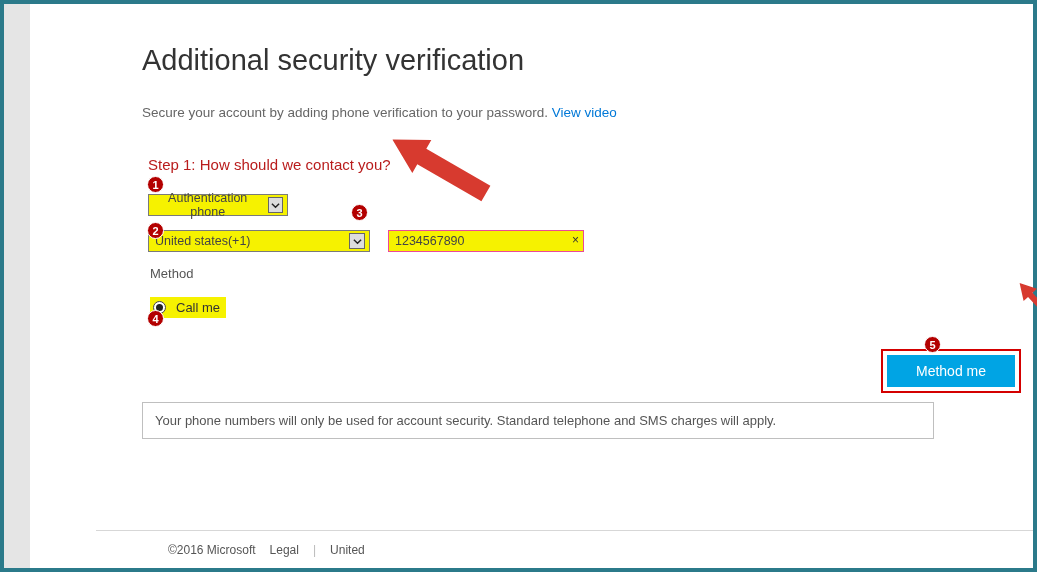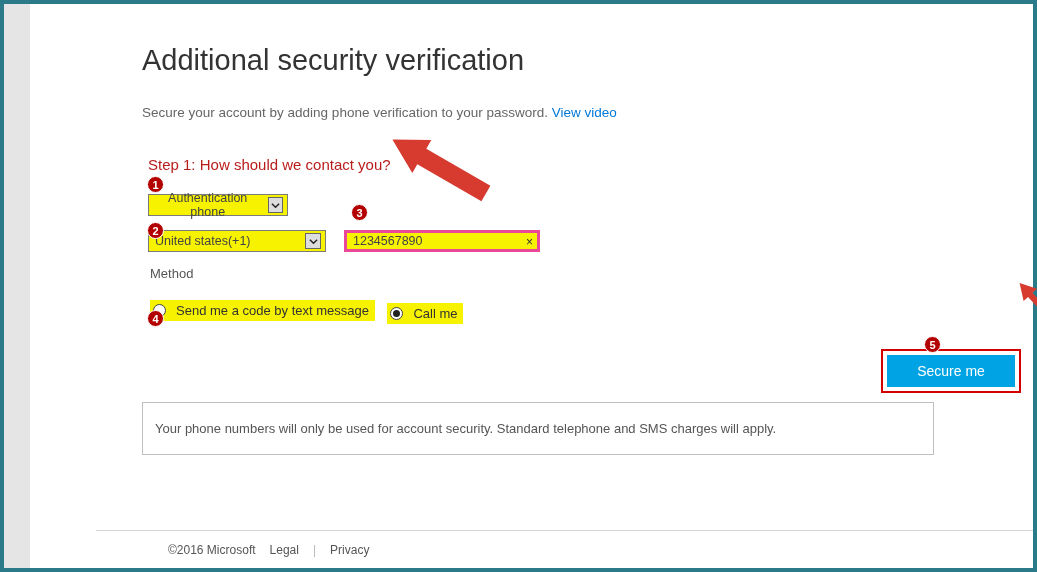--- a/index.html
+++ b/index.html
@@ -46,44 +46,44 @@
     display: inline-flex; align-items: center; justify-content: space-between;
     border: 1px solid #7a7a7a; height: 22px; font-size: 12.5px;
     padding: 0 4px 0 6px; background: #f6f200; color: #444; text-align: center;
   }
   .select .chev {
     width: 16px; height: 16px; display: inline-flex; align-items: center; justify-content: center;
     border: 1px solid #666; background: #ddd; margin-left: 8px;
   }
   .select .chev svg { width: 9px; height: 9px; }
   #sel-contact { width: 140px; }
-  #sel-country { width: 178px; }
+  #sel-country { width: 222px; }
   .phone-input {
     position: relative; display: inline-flex; align-items: center;
-    border: 3px solid #ec4899; height: 22px; width: 196px;
+    border: 1px solid #ec4899; height: 22px; width: 196px;
     background: #f6f200; font-size: 12.5px; padding: 0 18px 0 6px; color: #444;
   }
   .clear-x {
     position: absolute; right: 4px; top: 2px; font-size: 12px; color: #333; cursor: pointer;
   }
   .method-label { font-size: 13px; color: #555; margin: 6px 0 16px 8px; }
   .opt { display: flex; align-items: center; gap: 10px; font-size: 13px; color: #333; margin-left: 8px; padding: 3px 6px 3px 3px; }
   .opt.hilite { display: inline-flex; }
   .opt + .opt { margin-top: 6px; }
   .radio {
     width: 13px; height: 13px; border: 1.4px solid #444; border-radius: 50%;
     display: inline-flex; align-items: center; justify-content: center; background: #fff;
   }
   .radio.filled::after {
     content: ""; width: 7px; height: 7px; background: #222; border-radius: 50%;
   }
   .footnote-box {
     position: absolute; left: 72px; top: 398px;
     width: 792px; border: 1px solid #bfbfbf;
-    padding: 18px 12px; font-size: 13px; color: #555; background: #fff;
+    padding: 10px 12px; font-size: 13px; color: #555; background: #fff;
   }
   .contact-wrap {
     position: absolute; top: 345px; right: 12px;
     border: 2px solid #d40000; padding: 4px;
   }
   .contact-btn {
     width: 128px; height: 32px; background: #00a4e4; color: #fff;
     font-size: 14px; border: none; display: flex; align-items: center; justify-content: center;
   }
   .footer {
@@ -156,32 +156,28 @@
         </div>
         <div class="phone-input hilite">
           <span>1234567890</span>
           <span class="clear-x">×</span>
         </div>
       </div>
 
       <div class="method-label">Method</div>
 
       <div class="opt hilite">
-        <span class="radio"></span>
-        <span>Send me a code by text message</span>
-      </div>
-      <div class="opt hilite">
         <span class="radio filled"></span>
         <span>Call me</span>
       </div>
 
       <div class="footnote-box">Your phone numbers will only be used for account security. Standard telephone and SMS charges will apply.</div>
 
       <div class="contact-wrap">
-        <button class="contact-btn">Secure me</button>
+        <button class="contact-btn">Method me</button>
       </div>
 
       
       <div id="b1" class="num-badge">1</div>
       <div id="b2" class="num-badge">2</div>
       <div id="b3" class="num-badge">3</div>
       <div id="b4" class="num-badge">4</div>
       <div id="b5" class="num-badge">5</div>
 
       
@@ -196,16 +192,16 @@
           <polygon points="0,12 16,3 16,9 68,9 68,15 16,15 16,21" fill="#d73a2f"></polygon>
         </svg>
       </div>
 
     </div>
 
     <div class="footer">
       <span>©2016 Microsoft</span>
       <a href="#">Legal</a>
       <span class="sep">|</span>
-      <a href="#">Privacy</a>
+      <a href="#">United</a>
     </div>
   </div>
 </div>
 
 </body></html>

